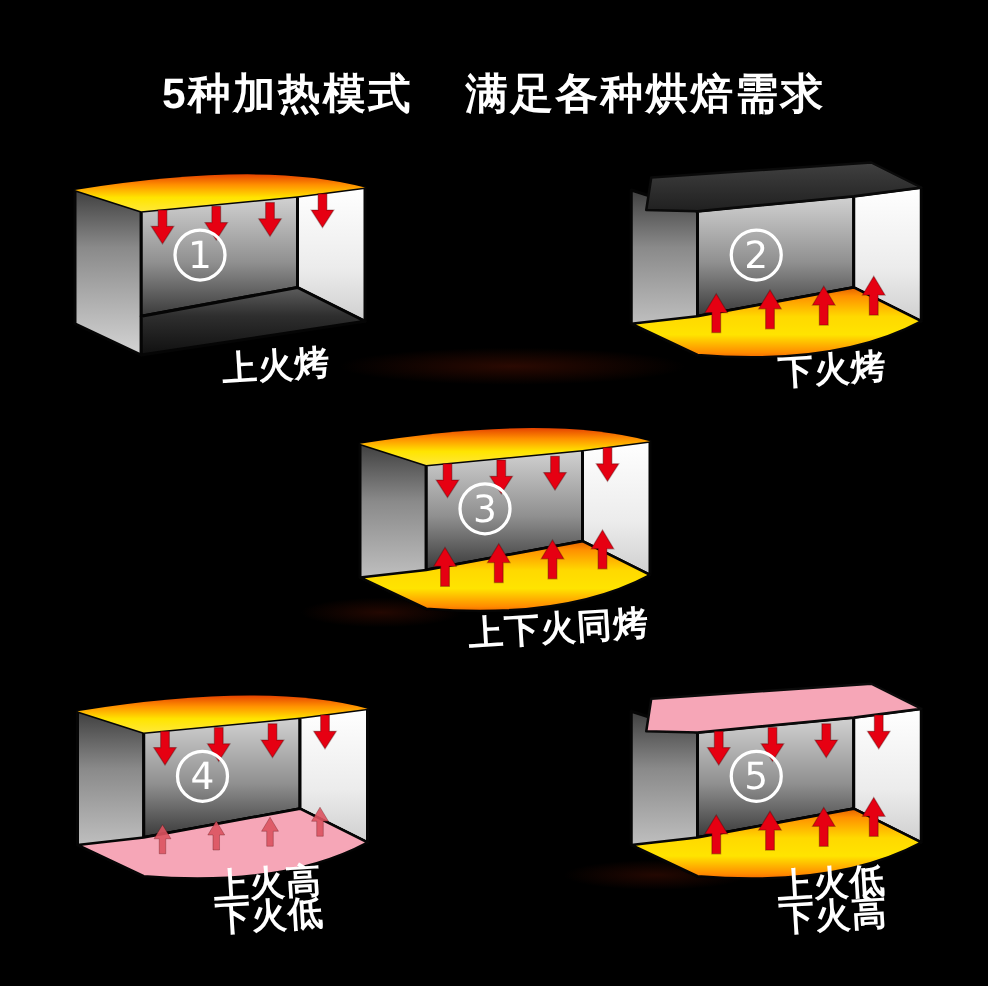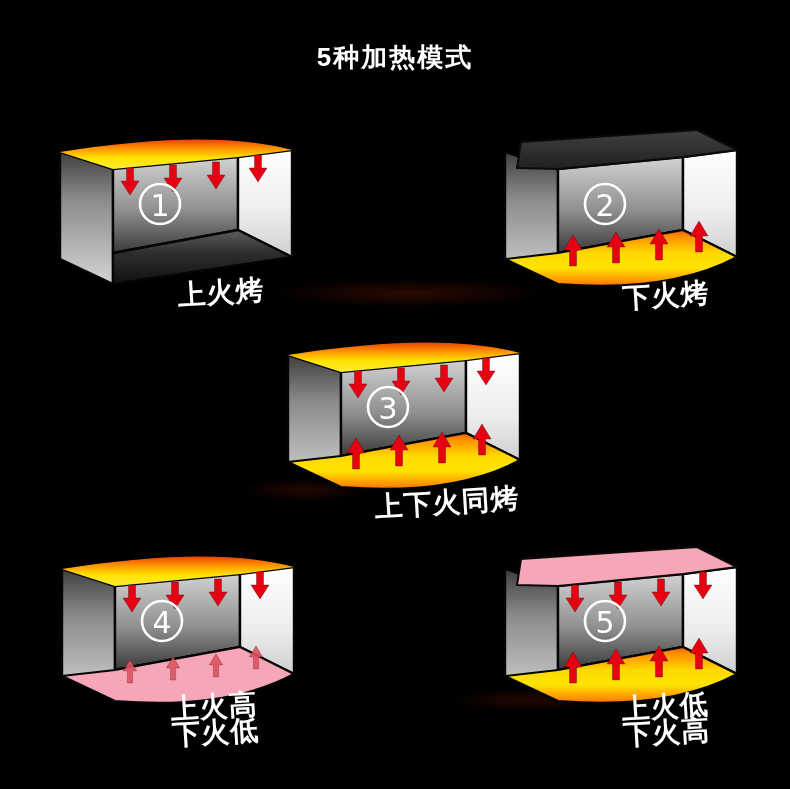--- a/index.html
+++ b/index.html
@@ -2,23 +2,23 @@
 <html><head>
 <meta charset="utf-8">
 <style>
   html,body{margin:0;padding:0;background:#000;}
   .stage{
     position:relative;width:790px;height:789px;background:#000000;
     overflow:hidden;
     font-family:"Liberation Sans","DejaVu Sans",sans-serif;
   }
   .title-row{
-    position:absolute;top:40px;left:0;width:100%;
+    position:absolute;top:52px;left:0;width:100%;
     display:flex;justify-content:center;gap:42px;
-    color:#ffffff;font-size:26px;font-weight:700;letter-spacing:2px;
+    color:#ffffff;font-size:34px;font-weight:700;letter-spacing:2px;
     white-space:nowrap;
   }
   .oven{position:absolute;width:300px;height:200px;}
   .oven svg{display:block;overflow:visible;}
   .face{stroke:#050505;stroke-width:2.4;stroke-linejoin:round;}
   .top-band{stroke:none;}
   .top-slab{stroke:#0a0a0a;stroke-width:2;stroke-linejoin:round;}
   .floor-band{stroke:#050505;stroke-width:2;stroke-linejoin:round;}
   .arrow{stroke:rgba(70,0,0,0.35);stroke-width:1;}
   .num-circle{fill:none;stroke:#ffffff;stroke-width:2.6;}
@@ -81,20 +81,21 @@
       <stop offset="0.4" stop-color="#2e2e2e"></stop>
       <stop offset="1" stop-color="#0a0a0a"></stop>
     </linearGradient>
   </defs>
 </svg>
 
 <div class="stage">
 
   <div class="title-row">
     <span>5种加热模式</span>
+    <span>满足各种烘焙需求</span>
   </div>
 
   <div class="glow" style="left:270px;top:278px;width:280px;height:30px;background:radial-gradient(ellipse at center,rgba(140,30,5,0.30),rgba(0,0,0,0) 70%);"></div>
   <div class="glow" style="left:240px;top:478px;width:130px;height:24px;background:radial-gradient(ellipse at center,rgba(140,30,5,0.25),rgba(0,0,0,0) 70%);"></div>
   <div class="glow" style="left:450px;top:688px;width:150px;height:24px;background:radial-gradient(ellipse at center,rgba(140,30,5,0.25),rgba(0,0,0,0) 70%);"></div>
 
   <div id="ovens">
   <div class="oven" style="left: 40px; top: 118px;">
     <svg width="300" height="200" viewBox="0 0 300 200">
       <path class="face left-wall" d="M20,34 L73,51 L73,166 L20,141 Z" fill="url(#gradLeftWall)"></path>

